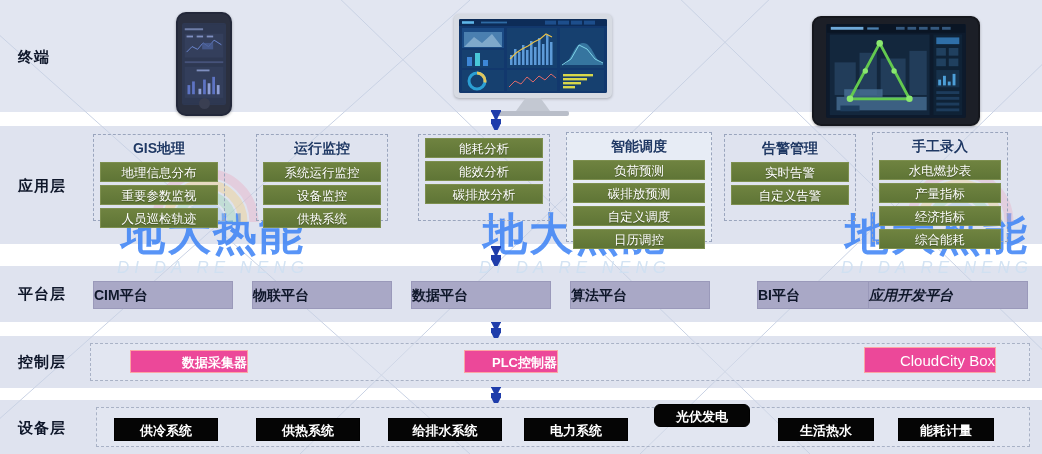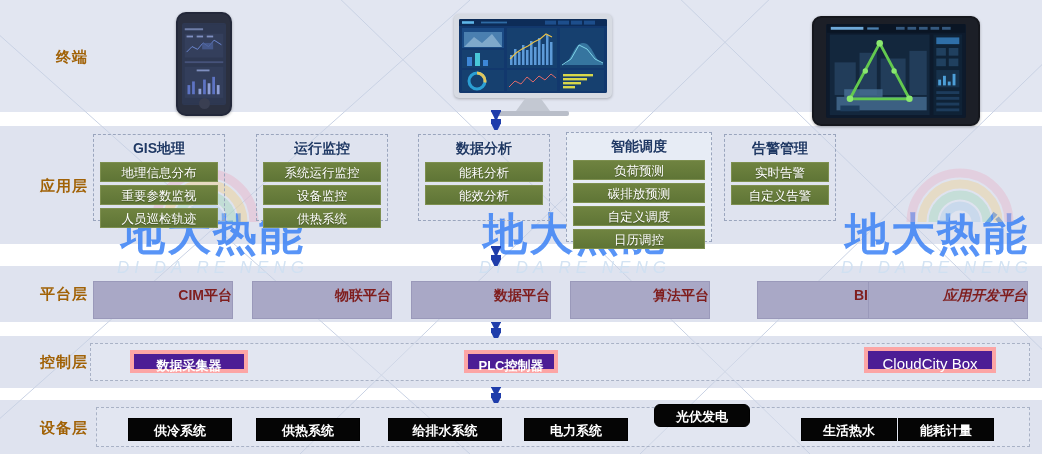--- a/index.html
+++ b/index.html
@@ -17,22 +17,22 @@
   #band-app{top:126px;height:118px;background:#dfe3ef;}
   #band-platform{top:266px;height:56px;background:#dfe3ef;}
   #band-control{top:336px;height:52px;background:#dfe3ef;}
   #band-device{top:400px;height:54px;background:#dfe3ef;}
 
   
   .decor{position:absolute;left:0;top:0;width:1042px;height:454px;pointer-events:none;}
 
   
   .layer-label{
-    position:absolute;left:18px;width:70px;text-align:right;
-    color:#a16207;font-weight:bold;font-size:15px;letter-spacing:1px;
+    position:absolute;left:18px;width:70px;text-align:left;
+    color:#0f172a;font-weight:bold;font-size:15px;letter-spacing:1px;
   }
 
   
   .wm{position:absolute;pointer-events:none;user-select:none;text-align:center;line-height:1;}
   .wm .cn{font-size:44px;font-weight:bold;color:#3b82f6;opacity:.85;letter-spacing:2px;}
   .wm .en{font-size:17px;color:#cfe0f2;opacity:.9;letter-spacing:5px;font-style:italic;margin-top:3px;}
 
   
   .arc{position:absolute;pointer-events:none;}
 
@@ -62,29 +62,29 @@
              text-shadow:0 0 2px rgba(255,255,255,.6);}
   .app-item{
     height:20px;line-height:20px;text-align:center;color:#ffffff;font-size:12.5px;
     background:linear-gradient(180deg,#6f8340 0%,#5f7536 100%);
     border:1px solid #7d8f4f;margin-bottom:3px;box-sizing:border-box;
     text-shadow:0 1px 1px rgba(0,0,0,.35);
   }
   .app-item:last-child{margin-bottom:0;}
 
   
-  .plat-box{position:absolute;height:38px;line-height:26px;text-align:right;
-            background:#a9a8c6;color:#7f1d1d;font-weight:bold;font-size:14px;
+  .plat-box{position:absolute;height:28px;line-height:26px;text-align:left;
+            background:#a9a8c6;color:#0f172a;font-weight:bold;font-size:14px;
             border:1px solid #9a99ba;box-sizing:border-box;}
 
   
   .ctrl-frame{position:absolute;border:1px dashed #a9b2c6;box-sizing:border-box;background:rgba(255,255,255,.12);}
-  .ctrl-box{position:absolute;height:23px;line-height:23px;text-align:center;
-            background:#4c1d95;color:#ffffff;font-weight:bold;font-size:13px;
-            border:4px solid #fca5a5;box-sizing:border-box;}
+  .ctrl-box{position:absolute;height:23px;line-height:23px;text-align:right;
+            background:#ec4899;color:#ffffff;font-weight:bold;font-size:13px;
+            border:1px solid #fca5a5;box-sizing:border-box;}
 
   
   .dev-frame{position:absolute;border:1px dashed #a9b2c6;box-sizing:border-box;background:rgba(255,255,255,.12);}
   .dev-box{position:absolute;height:23px;line-height:23px;text-align:center;
            background:#050505;color:#ffffff;font-weight:bold;font-size:13px;
            border:1px solid #000;box-sizing:border-box;}
 
   
   .arrow{position:absolute;width:10px;}
 </style>
@@ -322,54 +322,61 @@
   </div>
 
   <div class="app-group" style="left:256px;top:134px;width:132px;height:87px;">
     <div class="grp-title">运行监控</div>
     <div class="app-item">系统运行监控</div>
     <div class="app-item">设备监控</div>
     <div class="app-item">供热系统</div>
   </div>
 
   <div class="app-group" style="left:418px;top:134px;width:132px;height:87px;">
-    <div class="grp-title">数据分析</div>
     <div class="app-item">能耗分析</div>
     <div class="app-item">能效分析</div>
+    <div class="app-item">碳排放分析</div>
   </div>
 
   <div class="app-group panel" style="left:566px;top:132px;width:146px;height:110px;">
     <div class="grp-title">智能调度</div>
     <div class="app-item">负荷预测</div>
     <div class="app-item">碳排放预测</div>
     <div class="app-item">自定义调度</div>
     <div class="app-item">日历调控</div>
   </div>
 
-  <div class="app-group" style="left:724px;top:134px;width:112px;height:87px;">
+  <div class="app-group" style="left:724px;top:134px;width:132px;height:87px;">
     <div class="grp-title">告警管理</div>
     <div class="app-item">实时告警</div>
     <div class="app-item">自定义告警</div>
   </div>
 
+  <div class="app-group" style="left:872px;top:132px;width:136px;height:110px;">
+    <div class="grp-title">手工录入</div>
+    <div class="app-item">水电燃抄表</div>
+    <div class="app-item">产量指标</div>
+    <div class="app-item">经济指标</div>
+    <div class="app-item">综合能耗</div>
+  </div>
 
   <div class="plat-box" style="left:93px;top:281px;width:140px;">CIM平台</div>
   <div class="plat-box" style="left:252px;top:281px;width:140px;">物联平台</div>
   <div class="plat-box" style="left:411px;top:281px;width:140px;">数据平台</div>
   <div class="plat-box" style="left:570px;top:281px;width:140px;">算法平台</div>
   <div class="plat-box" style="left:729px;top:281px;width:140px;margin-left:28px;">BI平台</div>
   <div class="plat-box" style="left:868px;top:281px;width:160px;font-style:italic;">应用开发平台</div>
 
   <div class="ctrl-frame" style="left:90px;top:343px;width:940px;height:38px;"></div>
   <div class="ctrl-box" style="left:130px;top:350px;width:118px;">数据采集器</div>
   <div class="ctrl-box" style="left:464px;top:350px;width:94px;">PLC控制器</div>
   <div class="ctrl-box" style="left:864px;top:347px;width:132px;height:26px;line-height:26px;font-size:15px;font-weight:normal;">CloudCity Box</div>
 
   <div class="dev-frame" style="left:96px;top:407px;width:934px;height:40px;"></div>
-  <div class="dev-box" style="left:128px;top:418px;width:104px;">供冷系统</div>
+  <div class="dev-box" style="left:114px;top:418px;width:104px;">供冷系统</div>
   <div class="dev-box" style="left:256px;top:418px;width:104px;">供热系统</div>
   <div class="dev-box" style="left:388px;top:418px;width:114px;">给排水系统</div>
   <div class="dev-box" style="left:524px;top:418px;width:104px;">电力系统</div>
   <div class="dev-box" style="left:654px;top:404px;width:96px;border-radius:6px;">光伏发电</div>
-  <div class="dev-box" style="left:778px;top:418px;width:96px;margin-left:23px;">生活热水</div>
+  <div class="dev-box" style="left:778px;top:418px;width:96px;">生活热水</div>
   <div class="dev-box" style="left:898px;top:418px;width:96px;">能耗计量</div>
 
 </div>
 
 </body></html>

